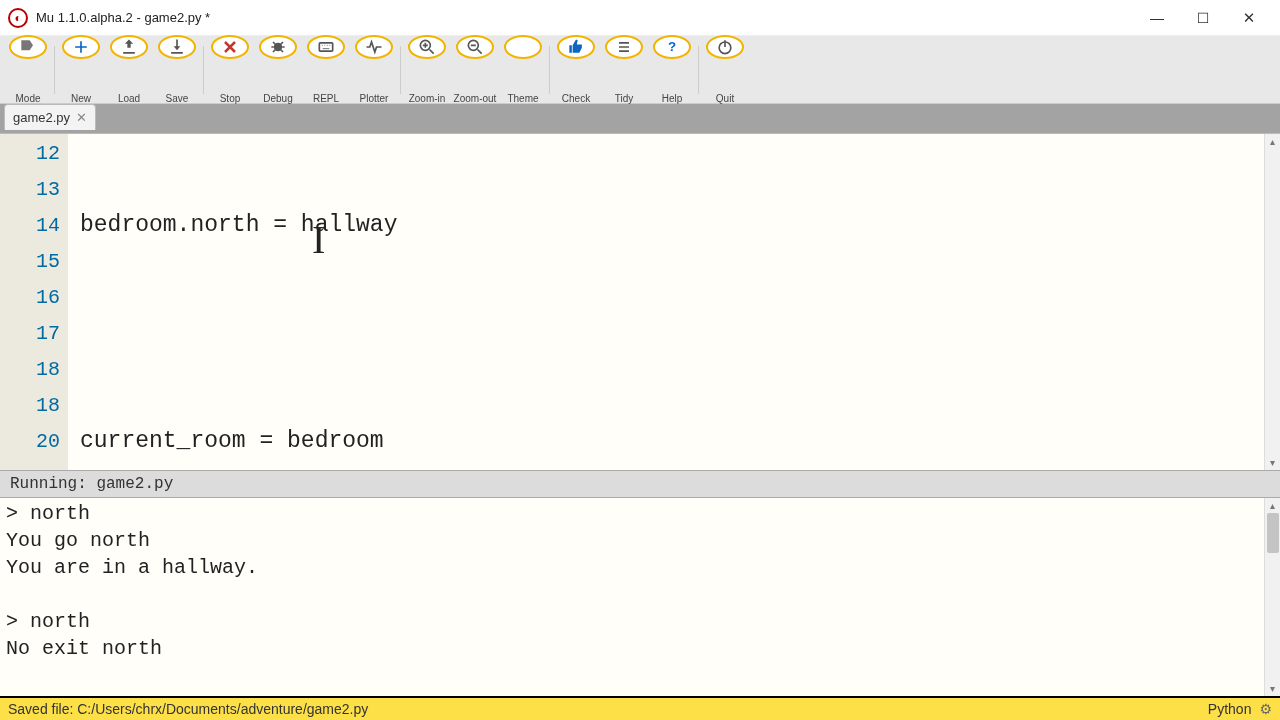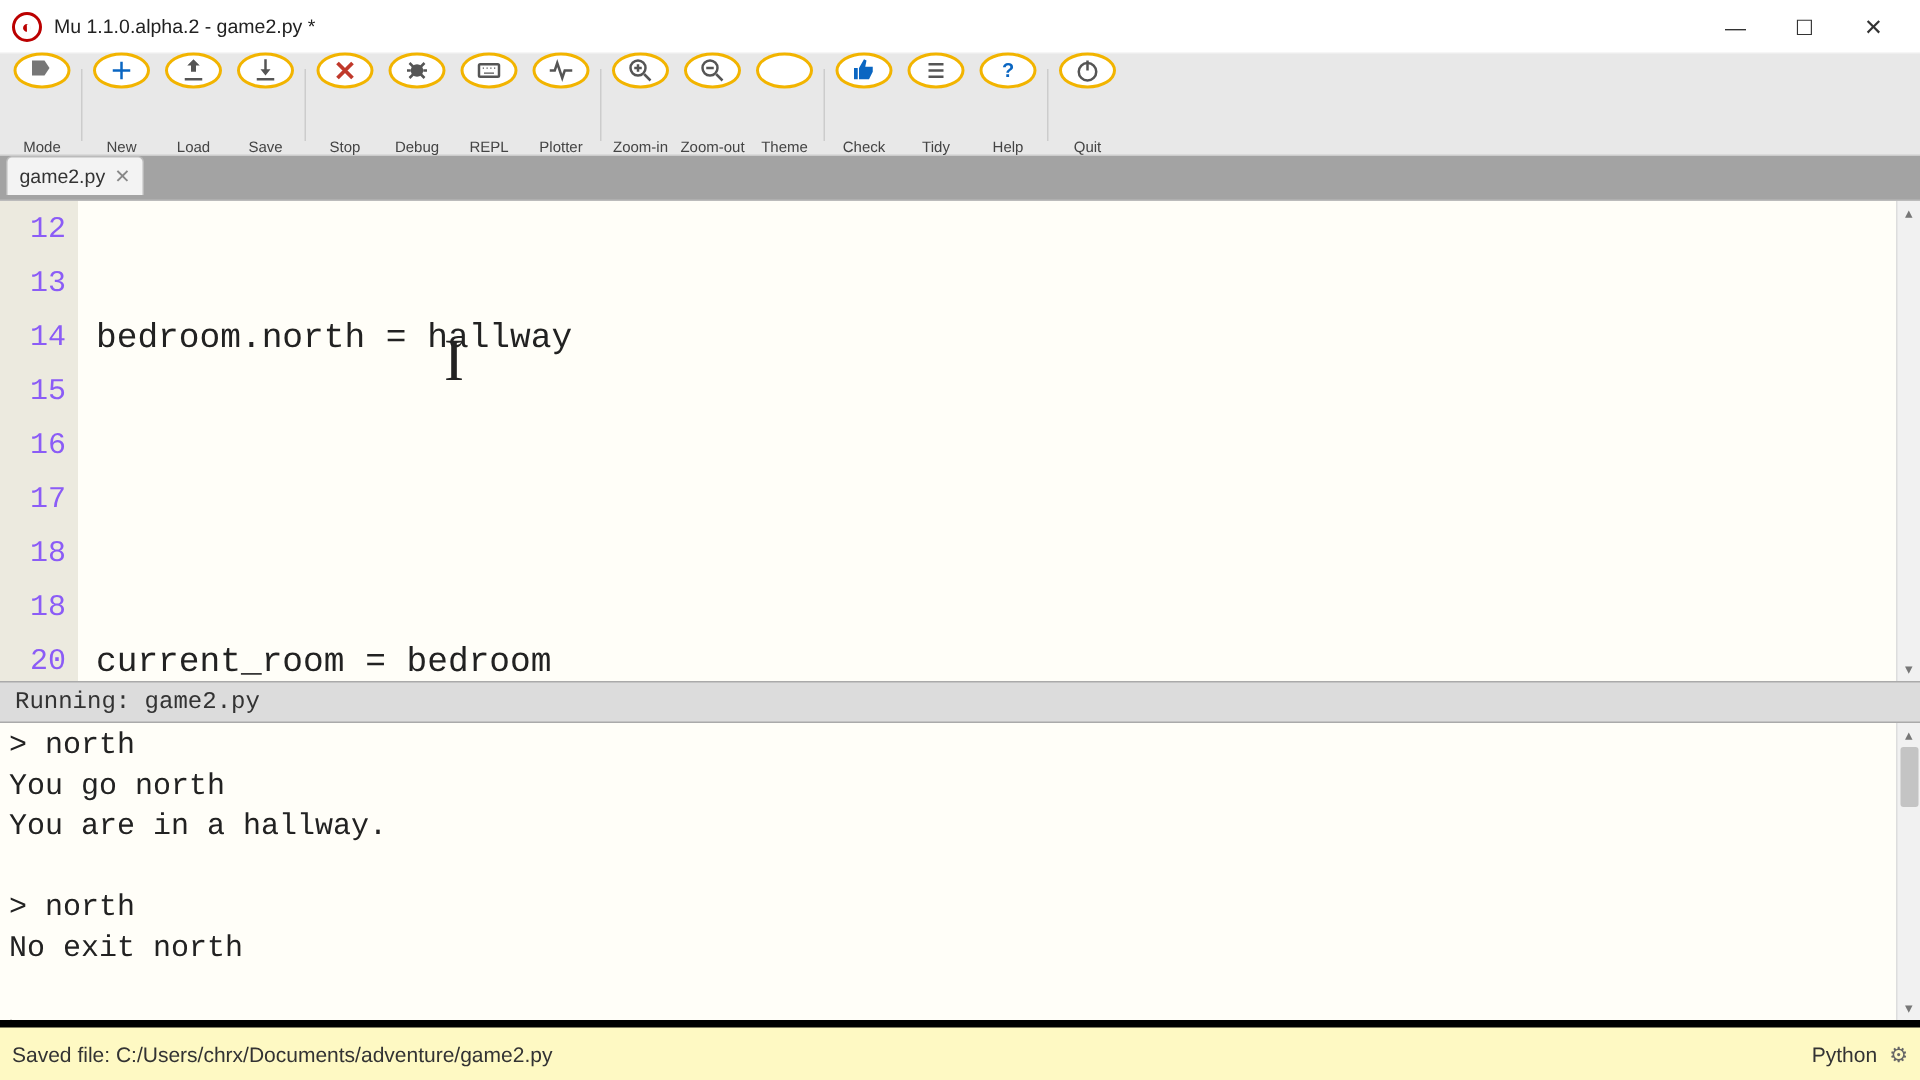--- a/index.html
+++ b/index.html
@@ -22,42 +22,42 @@
   .tool .lbl { font-size:10px; color:#444;margin-top:32px; }
   .tsep { width:1px; height:48px; background:#ccc; margin: 0 2px; }
 
   
   .tabbar { height: 30px; background: #a3a3a3; display:flex; padding-left:4px; border-bottom:1px solid #bbb;}
   .tab { height:26px; background:#f3f3f3; border:1px solid #bbb; border-bottom:none; border-radius:4px 4px 0 0; padding:0 8px; display:flex; align-items:center; gap:6px; font-size:13px; color:#333;}
   .tab .close { color:#888; font-size:13px; }
 
   
   .editor { flex: 1; display:flex; background:#fffef8; position:relative; min-height:0; }
-  .gutter { width:52px; background:#eceadf; color:#8b5cf6; font-family: "Consolas","Courier New",monospace; font-size:20px; text-align:right; padding-right:8px; line-height:36px; padding-top:2px;}
+  .gutter { width:68px; background:#eceadf; color:#0369a1; font-family: "Consolas","Courier New",monospace; font-size:20px; text-align:right; padding-right:8px; line-height:36px; padding-top:2px;}
   .code { flex:1; font-family:"Consolas","Courier New",monospace; font-size:23px; line-height:36px; padding-top:1px; white-space:pre; color:#222; position:relative; overflow:hidden;}
   .code .line { height:36px; padding-left:12px; position:relative;}
   .autocomplete { position:absolute; left:352px; top:182px; width:168px; background:#fff; border:1px solid #b5b5b5; font-family:"Consolas",monospace; font-size:22px;}
   .autocomplete .opt { padding:4px 6px; }
   .autocomplete .opt.sel { background:#9f9f9f; color:#fff;}
   .editor .vscroll { width:16px; background:#f1f1f1; display:flex; flex-direction:column; justify-content:space-between; align-items:center; border-left:1px solid #ddd;}
   .editor .vscroll .arrow { font-size:10px; color:#777; padding:2px 0;}
   .text-cursor { position:absolute; left:244px; top:88px; font-size:40px; font-family:serif;}
 
   
   .runhdr { height:28px; background:#dcdcdc; border-top:1px solid #aaa; border-bottom:1px solid #aaa; display:flex; align-items:center; padding-left:10px; font-size:16px; color:#333;font-family:Liberation Mono, monospace;}
 
   
   .console { height:198px; background:#fffef8; display:flex; }
   .console .out { flex:1; font-family:"Consolas","Courier New",monospace; font-size:20px; line-height:27px; padding:2px 6px; white-space:pre; color:#222;}
   .console .vscroll { width:16px; background:#f1f1f1; display:flex; flex-direction:column; align-items:center; border-left:1px solid #ddd;}
   .console .vscroll .arrow { font-size:10px; color:#777; padding:2px 0;}
   .console .vscroll .thumb { width:12px; height:40px; background:#c4c4c4; border-radius:2px; margin-top:0;}
 
   
-  .status { height:40px; background:#fef9c3; border-top:5px solid #000000; display:flex; align-items:center; padding:0 8px; font-size:14px; color:#333;}
+  .status { height:24px; background:#fde047; border-top:2px solid #000000; display:flex; align-items:center; padding:0 8px; font-size:14px; color:#333;}
   .status .spacer { flex:1; }
   .status .gear { font-size:14px; color:#666; margin-left:8px;}
 </style>
 </head>
 <body>
 
 <div class="titlebar">
   <div class="logo">◐</div>
   <div class="title">Mu 1.1.0.alpha.2 - game2.py *</div>
   <div class="spacer"></div>

